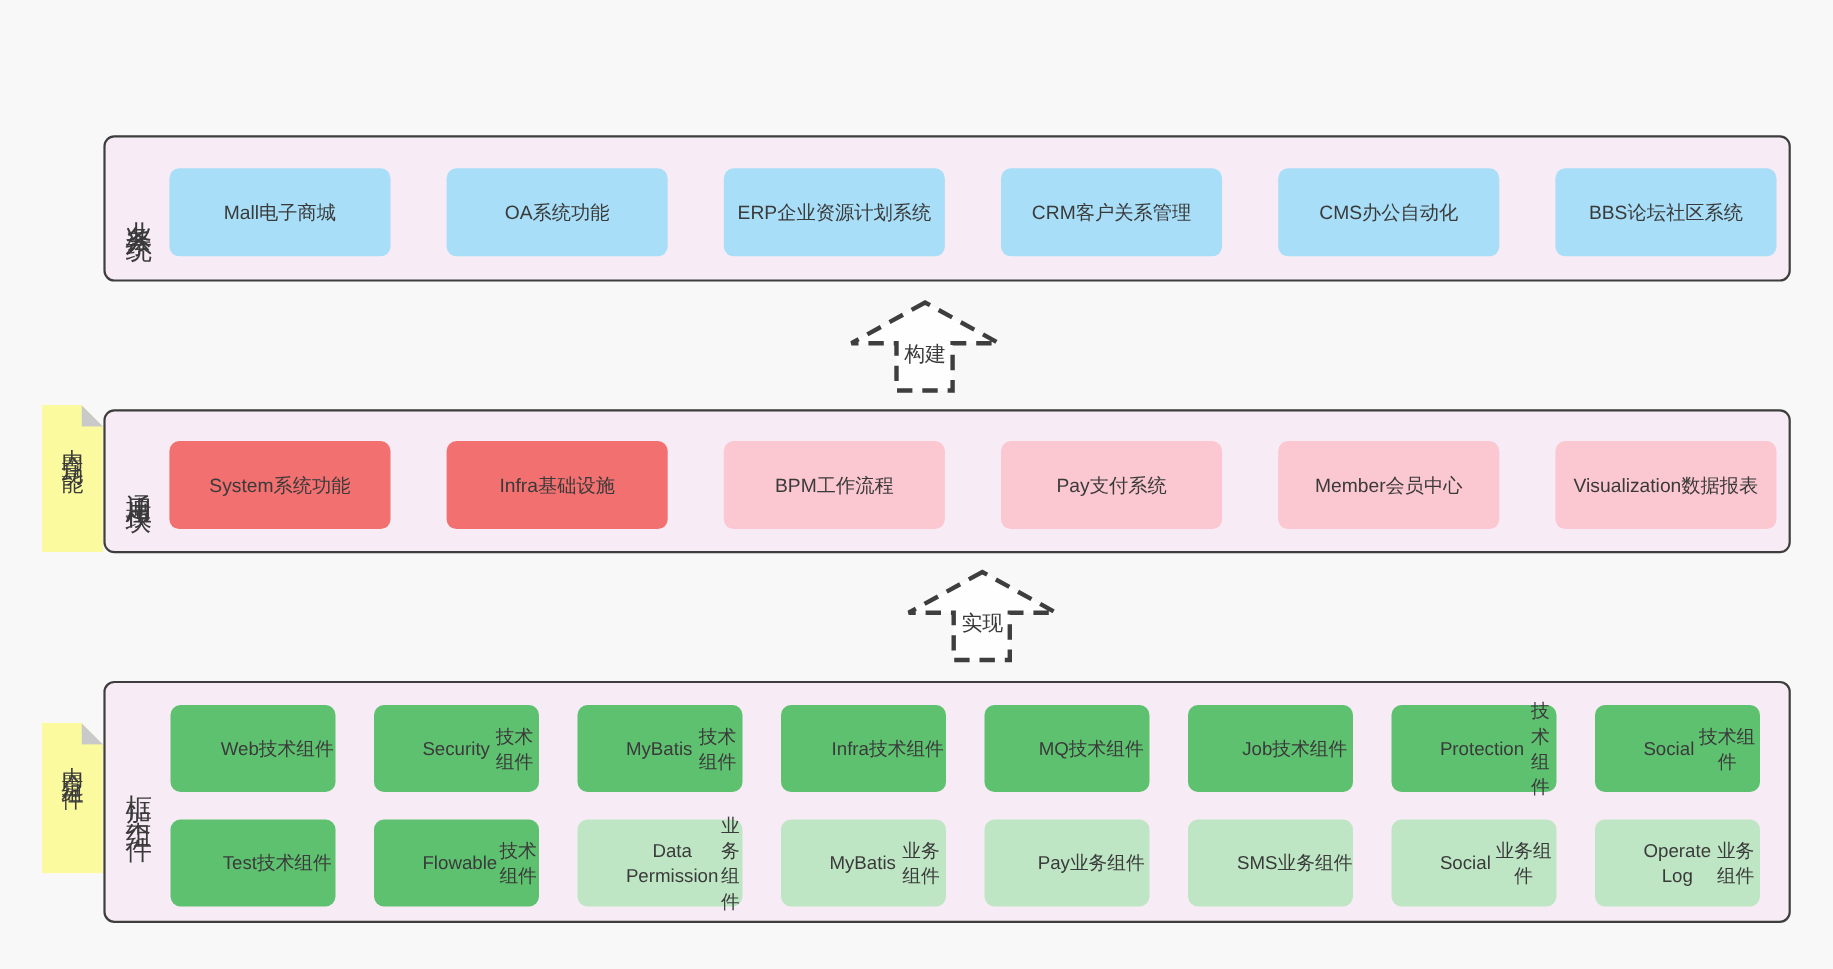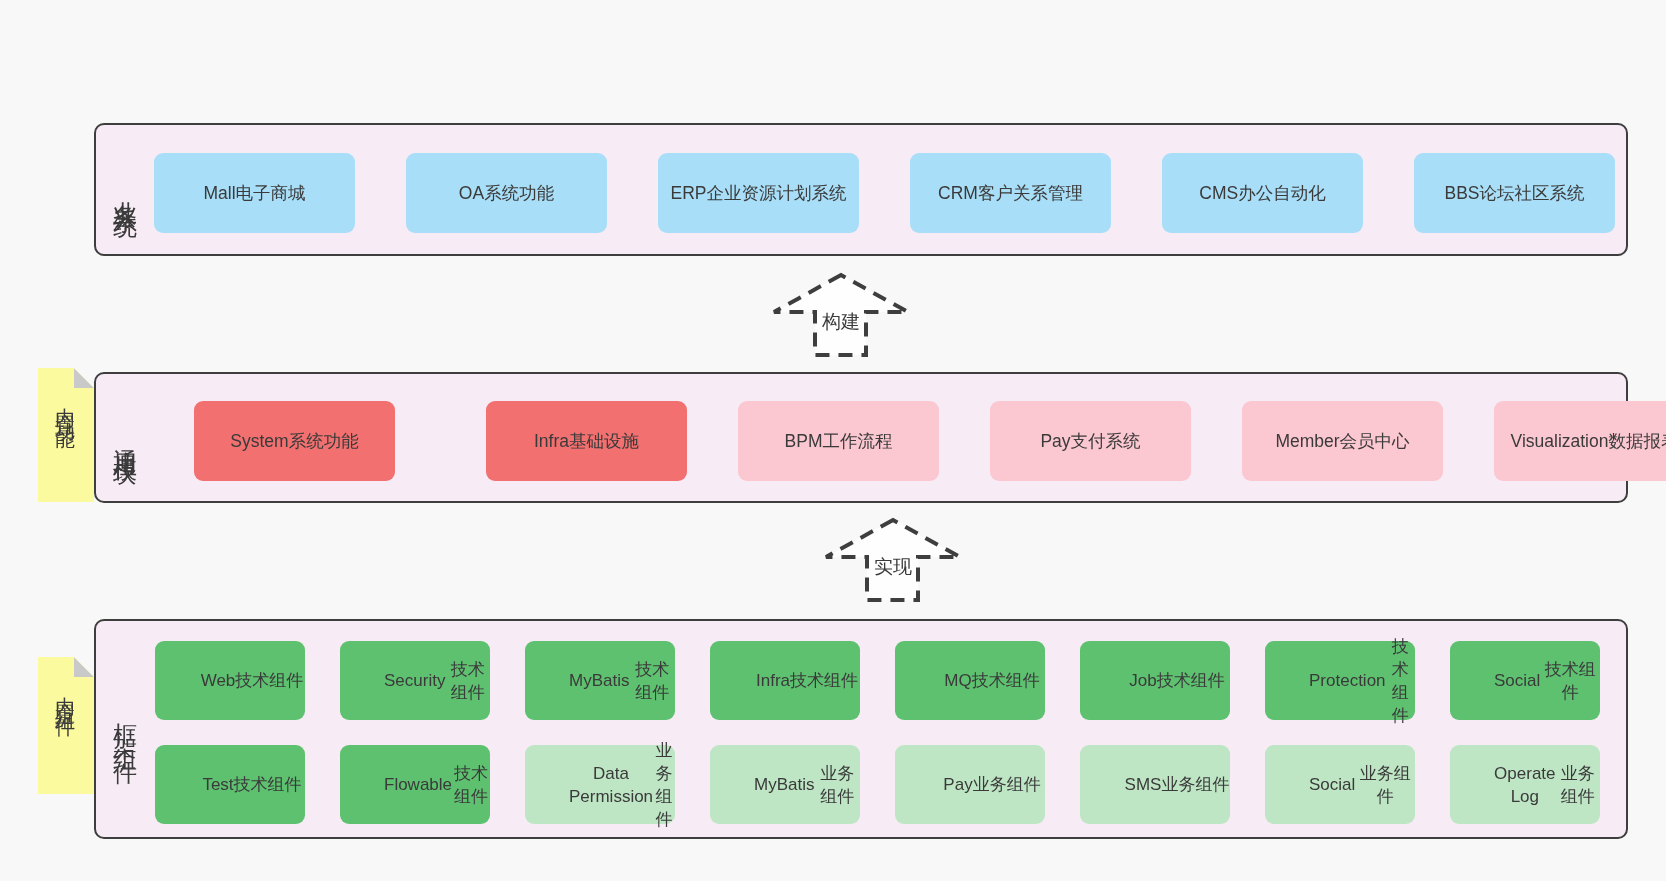--- a/index.html
+++ b/index.html
@@ -34,21 +34,21 @@
   .row-8.r1{top:20px;}
   .row-8.r2{top:124px;}
   .box{
     box-sizing:border-box; border-radius:9px;
     display:flex; flex-direction:row; align-items:center; justify-content:center;
     text-align:center; line-height:24px; font-size:17.5px; color:var(--text);
   }
   .box-6{width:201px; height:80px;}
   .box-8{width:150px; height:79px; font-size:17px; line-height:23px;padding-left:44px;}
   .box-8 .box-title{max-width:118px;}
-  .v-blue{background:var(--blue);} .v-red{background:var(--red);margin-left:40px;} .v-pink{background:var(--pink);}
+  .v-blue{background:var(--blue);} .v-red{background:var(--red);} .v-pink{background:var(--pink);}
   .v-green_dark{background:var(--green_dark);} .v-green_light{background:var(--green_light);}
   .note{
     position:absolute; left:38px; width:56px; box-sizing:border-box;
     background:var(--note_yellow);
     clip-path:polygon(0 0, calc(100% - 20px) 0, 100% 20px, 100% 100%, 0 100%);
     display:flex; justify-content:center; padding-top:24px;
   }
   #note-functions{top:368px; height:134px;}
   #note-components{top:657px; height:137px;}
   .note::after{

